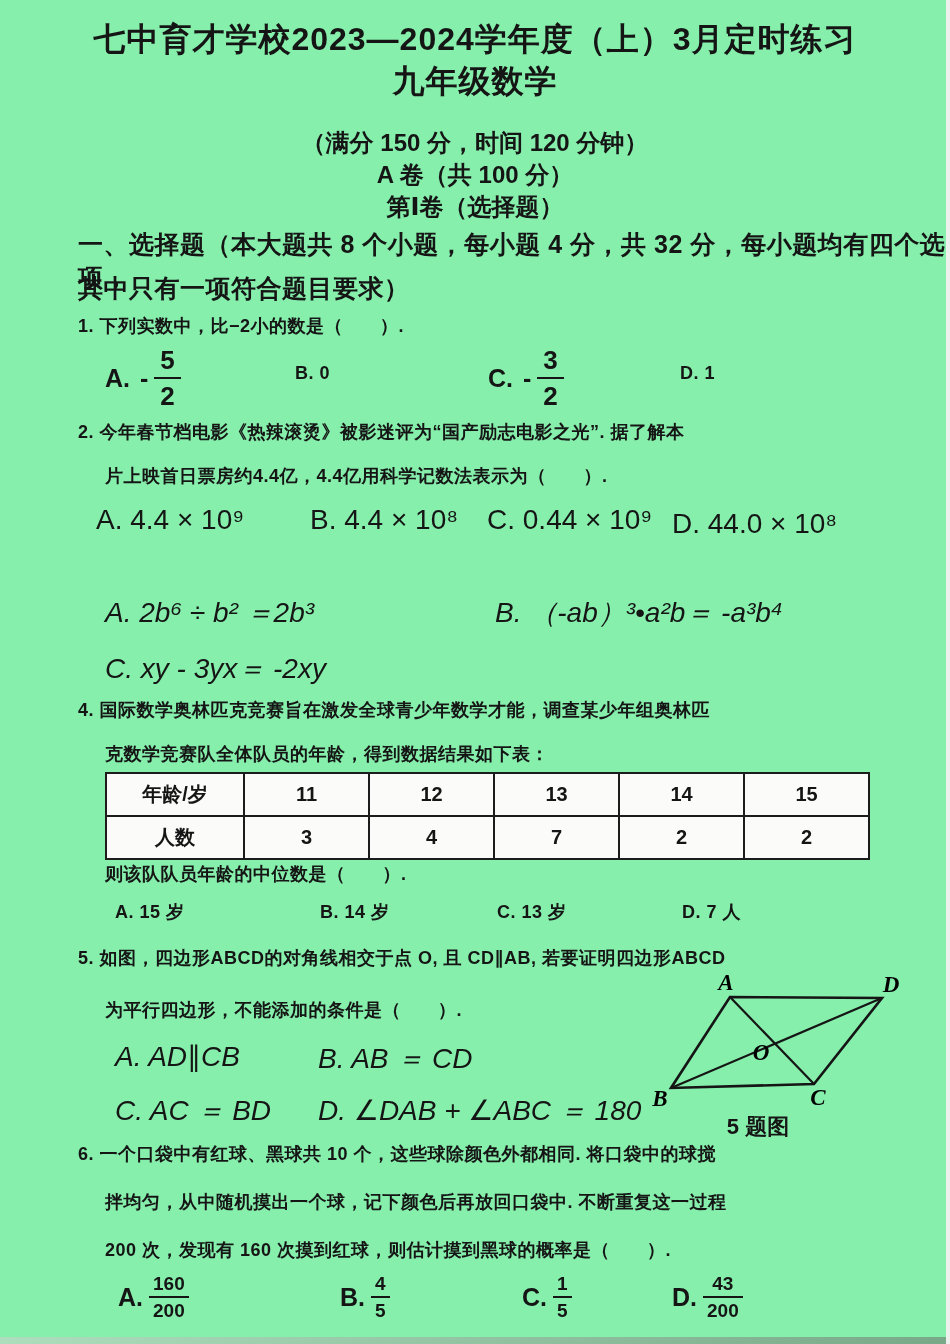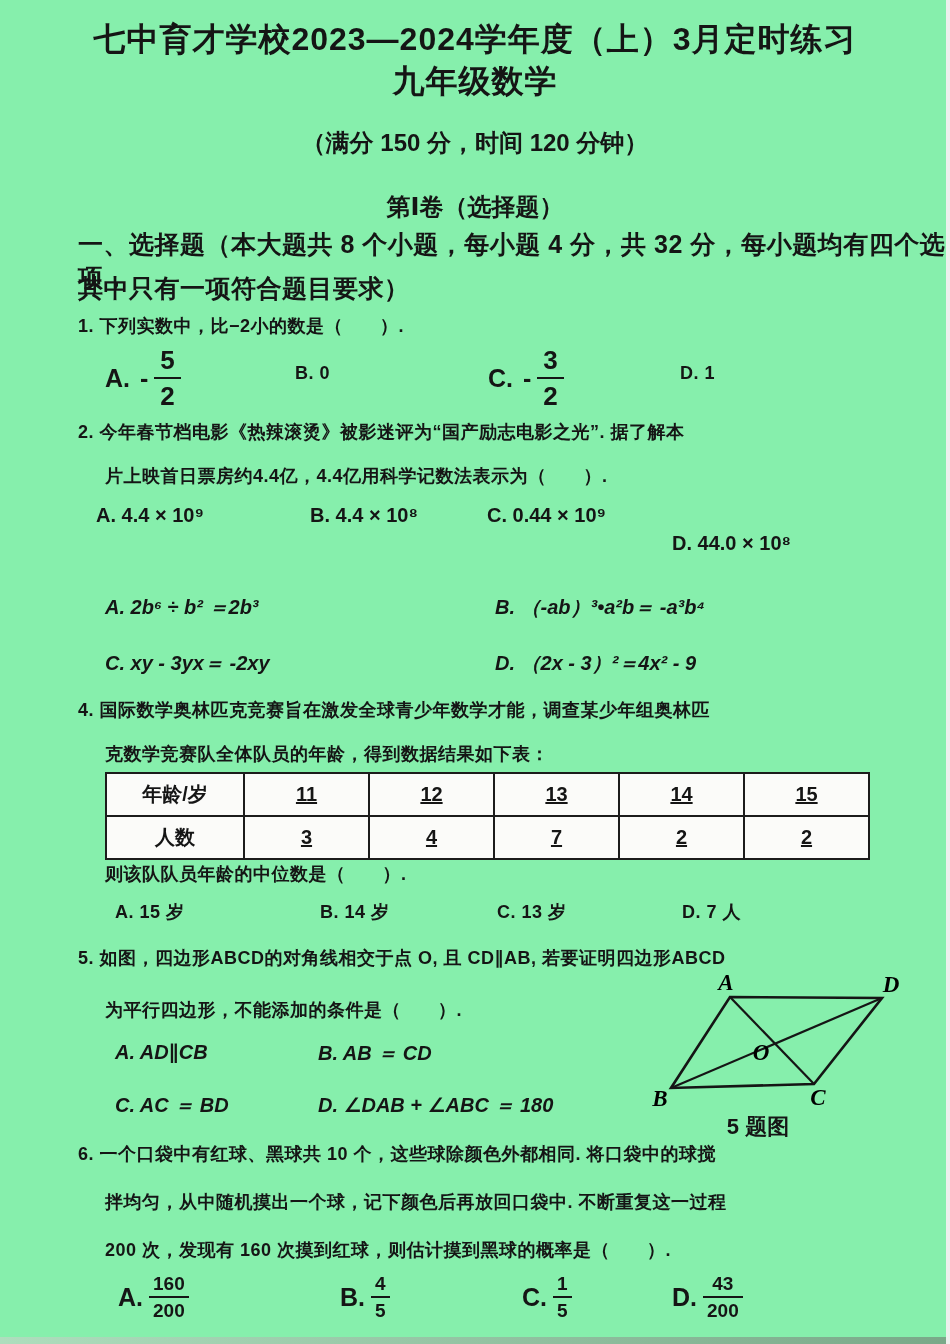--- a/index.html
+++ b/index.html
@@ -12,55 +12,56 @@
   .page{
     position:relative;width:946px;height:1344px;
     background:#86efac;overflow:hidden;
   }
   .abs{position:absolute;}
   .ctr{left:0;width:950px;text-align:center;}
   .t1{font-size:32px;font-weight:700;letter-spacing:1px;}
   .sub{font-size:24px;font-weight:700;}
   .sec{font-size:25px;font-weight:700;letter-spacing:0.5px;}
   .body-txt{font-size:18px;font-weight:700;letter-spacing:0.5px;white-space:nowrap;}
-  .opt{font-size:20px;font-weight:700;white-space:nowrap;}
+  .opt{font-size:28px;font-weight:400;white-space:nowrap;}
   .math{font-style:italic;}
   
   .fracline{display:inline-flex;align-items:center;font-size:25px;font-weight:600;}
   .frac{display:inline-flex;flex-direction:column;align-items:center;line-height:1;margin-left:6px;vertical-align:middle;}
   .frac .num{padding:0 6px 4px;}
   .frac .den{border-top:2.5px solid #151515;padding:4px 6px 0;}
   .frac-lg .num,.frac-lg .den{font-size:26px;font-weight:700;}
   .frac-sm .num,.frac-sm .den{font-size:19px;font-weight:700;}
   .frac-sm .den{border-top-width:2px;padding:3px 4px 0;}
   .frac-sm .num{padding:0 4px 3px;}
   .neg{font-weight:700;margin-left:10px;}
   
   table.qtable{border-collapse:collapse;background:#fbfbf9;}
   table.qtable td{
     border:2.5px solid #1c1c1c;text-align:center;
     font-size:20px;font-weight:600;height:41px;padding:0;
   }
-  td.col0{width:136px;} td.colN{width:123px;text-decoration:underline;}
+  td.col0{width:136px;} td.colN{width:123px;}
   
   .fig-label{font-family:"Liberation Serif","DejaVu Serif",serif;font-style:italic;font-weight:700;font-size:23px;}
   .fig-caption{font-size:22px;font-weight:700;text-align:center;}
   .footer{font-size:20px;font-weight:700;}
   .scan-edge{left:0;bottom:0;width:950px;height:7px;
     background:linear-gradient(90deg,#cfcfcb 0%,#9a9a96 55%,#6f6f6b 100%);
     opacity:.55;}
 </style>
 </head>
 <body>
 
 <div class="page">
 
   <div class="abs ctr t1" style="top:18px;">七中育才学校2023—2024学年度（上）3月定时练习</div>
   <div class="abs ctr t1" style="top:60px;">九年级数学</div>
   <div class="abs ctr sub" style="top:127px;">（满分 150 分，时间 120 分钟）</div>
+  <div class="abs ctr sub" style="top:159px;">A 卷（共 100 分）</div>
   <div class="abs ctr sub" style="top:191px;">第Ⅰ卷（选择题）</div>
 
   <div class="abs sec" style="left:78px;top:228px;">一、选择题（本大题共 8 个小题，每小题 4 分，共 32 分，每小题均有四个选项，</div>
   <div class="abs sec" style="left:78px;top:272px;">其中只有一项符合题目要求）</div>
 
   <div class="abs body-txt" style="left:78px;top:314px;">1. 下列实数中，比−2小的数是（　　）.</div>
   <div class="abs fracline" style="left:105px;top:347px;">
     <span>A.</span>
     <span class="neg">-</span>
     <span class="frac frac-lg">
@@ -77,26 +78,25 @@
       <span class="den">2</span>
     </span>
   </div>
   <div class="abs body-txt" style="left:680px;top:363px;">D. 1</div>
 
   <div class="abs body-txt" style="left:78px;top:420px;">2. 今年春节档电影《热辣滚烫》被影迷评为“国产励志电影之光”. 据了解本</div>
   <div class="abs body-txt" style="left:105px;top:464px;">片上映首日票房约4.4亿，4.4亿用科学记数法表示为（　　）.</div>
   <div class="abs opt" style="left:96px;top:504px;">A. 4.4 × 10⁹</div>
   <div class="abs opt" style="left:310px;top:504px;">B. 4.4 × 10⁸</div>
   <div class="abs opt" style="left:487px;top:504px;">C. 0.44 × 10⁹</div>
-  <div class="abs opt" style="left:672px;top:532px;">D. 44.0 × 10⁸</div>
+  <div class="abs opt" style="left:672px;top:508px;">D. 44.0 × 10⁸</div>
 
   <div class="abs opt math" style="left:105px;top:594px;">A. 2b⁶ ÷ b² ＝2b³</div>
   <div class="abs opt math" style="left:495px;top:594px;">B. （-ab）³•a²b＝ -a³b⁴</div>
   <div class="abs opt math" style="left:105px;top:650px;">C. xy - 3yx＝ -2xy</div>
-  <div class="abs opt math" style="left:495px;top:650px;">D. （2x - 3）²＝4x² - 9</div>
 
   <div class="abs body-txt" style="left:78px;top:698px;">4. 国际数学奥林匹克竞赛旨在激发全球青少年数学才能，调查某少年组奥林匹</div>
   <div class="abs body-txt" style="left:105px;top:742px;">克数学竞赛队全体队员的年龄，得到数据结果如下表：</div>
   <table class="qtable abs" style="left:105px;top:772px;">
     <tbody>
         <tr>
       <td class="col0">年龄/岁</td>
       <td class="colN">11</td>
       <td class="colN">12</td>
       <td class="colN">13</td>

